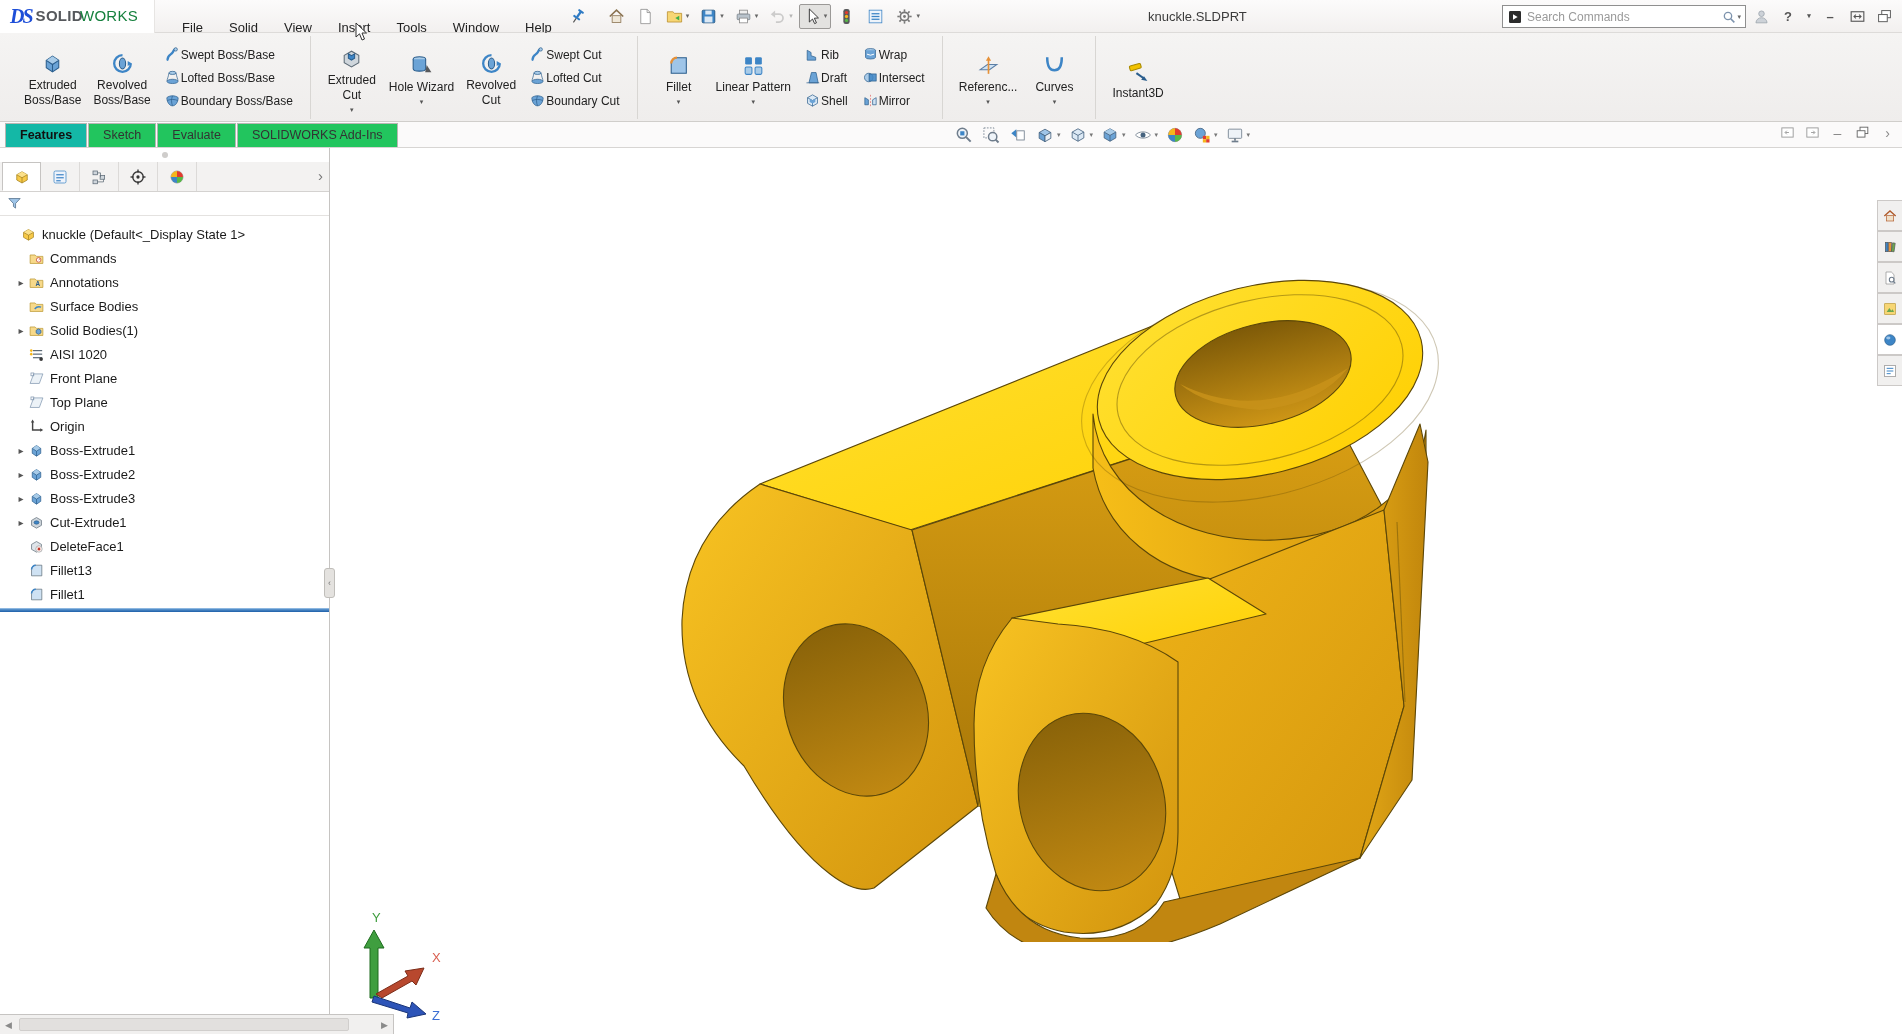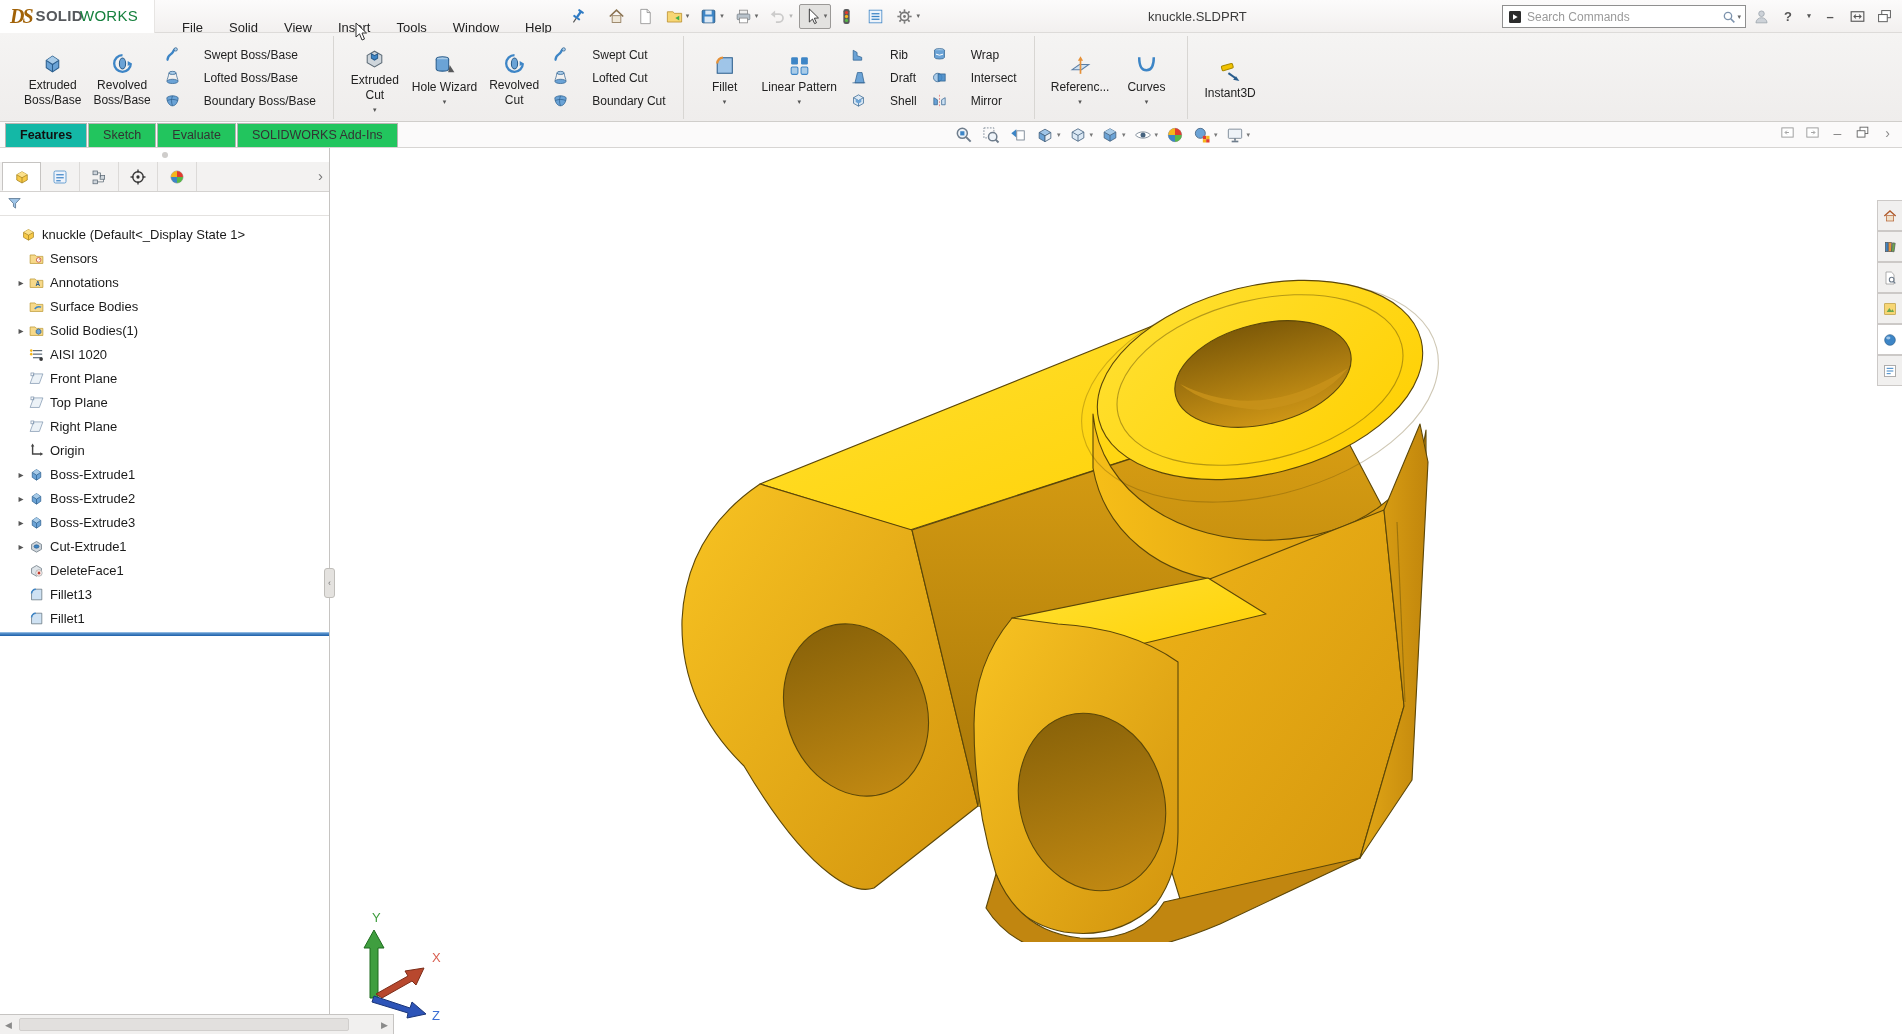--- a/index.html
+++ b/index.html
@@ -6,21 +6,21 @@
   html,body { width:1902px; height:1034px; }
   body { font-family:"Liberation Sans",sans-serif; background:#fff; overflow:hidden; }
   .app { position:relative; width:1902px; height:1034px; background:#fff; overflow:hidden; }
 
   
   .titlebar { position:absolute; top:0; left:0; right:0; height:33px;
     background:linear-gradient(#fcfbfb,#f2f0ef); border-bottom:1px solid #dddbd9;
     display:flex; align-items:center; }
   .logo { display:flex; align-items:baseline; gap:4px; background:#fff; height:33px;
     padding:0 16px 0 10px; align-items:center; border-right:1px solid #e7e5e3;}
-  .logo .mark { color:#a16207; font-family:"Liberation Serif",serif; font-style:italic;
+  .logo .mark { color:#1d4ed8; font-family:"Liberation Serif",serif; font-style:italic;
     font-weight:bold; font-size:20px; letter-spacing:-2px; }
   .logo .b1 { color:#55585c; font-weight:bold; font-size:15px; letter-spacing:.3px;margin-top:44px;}
   .logo .b2 { color:#15803d; font-size:15px; letter-spacing:.3px; margin-left:-3px;}
   .menus { display:flex; margin-left:14px;margin-top:22px; }
   .menu-item { padding:8px 13px; font-size:13px; color:#222; cursor:default; }
   .pinbtn { width:22px; height:22px; margin-left:2px; display:flex; align-items:center; justify-content:center; }
   .qtb { display:flex; align-items:center; margin-left:14px; gap:2px; }
   .qbtn { display:flex; align-items:center; padding:2px 3px; border:1px solid transparent; border-radius:2px; }
   .qbtn.active { background:#e3e2e0; border-color:#9b9997; }
   .qbtn.disabled { opacity:.45; }
@@ -44,21 +44,21 @@
     background:linear-gradient(#f5f4f3,#efedec); border-bottom:1px solid #d0cecb;
     display:flex; align-items:stretch; padding:3px 4px 2px 8px; }
   .rgroup { display:flex; align-items:center; padding:0 10px; }
   .rgroup + .rgroup { border-left:1px solid #d8d6d3; }
   .rbig { display:flex; flex-direction:column; align-items:center; justify-content:flex-start;
     min-width:62px; padding:4px 6px 0 6px; border-radius:2px; }
   .ric { width:25px; height:25px; margin-bottom:2px; }
   .rline { font-size:12px; color:#222; line-height:1.25; white-space:nowrap; }
   .rdd { font-size:7px; color:#555; margin-top:3px; }
   .rstack { display:flex; flex-direction:column; justify-content:center; gap:3px; padding:0 4px; }
-  .rsitem { display:flex; align-items:center; gap:23px; height:20px; padding:0 3px; }
+  .rsitem { display:flex; align-items:center; gap:0; height:20px; padding:0 3px; }
   .ricS { width:17px; height:17px; }
   .rsitem span { font-size:12px; color:#222; white-space:nowrap; }
 
   
   .tabstrip { position:absolute; top:122px; left:0; right:0; height:26px; background:#fbfafa;
     border-bottom:1px solid #d7d5d3; }
   .rtabs { position:absolute; left:5px; bottom:0; display:flex; }
   .rtab { padding:4px 14px 5px 14px; background:#22c55e; border:1px solid #b8b6b3; border-bottom:none;
     font-size:12.5px; color:#333; margin-right:1px; white-space:nowrap; }
   .rtab.active { background:#14b8a6; font-weight:bold; color:#111; }
@@ -964,21 +964,21 @@
           <svg class="tic" viewBox="0 0 24 24">
             <use href="#ic-part"></use>
           </svg>
           <span class="tlabel">knuckle  (Default&lt;<default>_Display State 1&gt;</default></span>
         </div>
         <div class="trow">
           <span class="texp"></span>
           <svg class="tic" viewBox="0 0 24 24">
             <use href="#ic-sensors"></use>
           </svg>
-          <span class="tlabel">Sensors</span>
+          <span class="tlabel">Commands</span>
         </div>
         <div class="trow">
           <span class="texp">▸</span>
           <svg class="tic" viewBox="0 0 24 24">
             <use href="#ic-annotations"></use>
           </svg>
           <span class="tlabel">Annotations</span>
         </div>
         <div class="trow">
           <span class="texp"></span>
@@ -1007,27 +1007,20 @@
             <use href="#ic-plane"></use>
           </svg>
           <span class="tlabel">Front Plane</span>
         </div>
         <div class="trow">
           <span class="texp"></span>
           <svg class="tic" viewBox="0 0 24 24">
             <use href="#ic-plane"></use>
           </svg>
           <span class="tlabel">Top Plane</span>
-        </div>
-        <div class="trow">
-          <span class="texp"></span>
-          <svg class="tic" viewBox="0 0 24 24">
-            <use href="#ic-plane"></use>
-          </svg>
-          <span class="tlabel">Right Plane</span>
         </div>
         <div class="trow">
           <span class="texp"></span>
           <svg class="tic" viewBox="0 0 24 24">
             <use href="#ic-origin"></use>
           </svg>
           <span class="tlabel">Origin</span>
         </div>
         <div class="trow">
           <span class="texp">▸</span>

